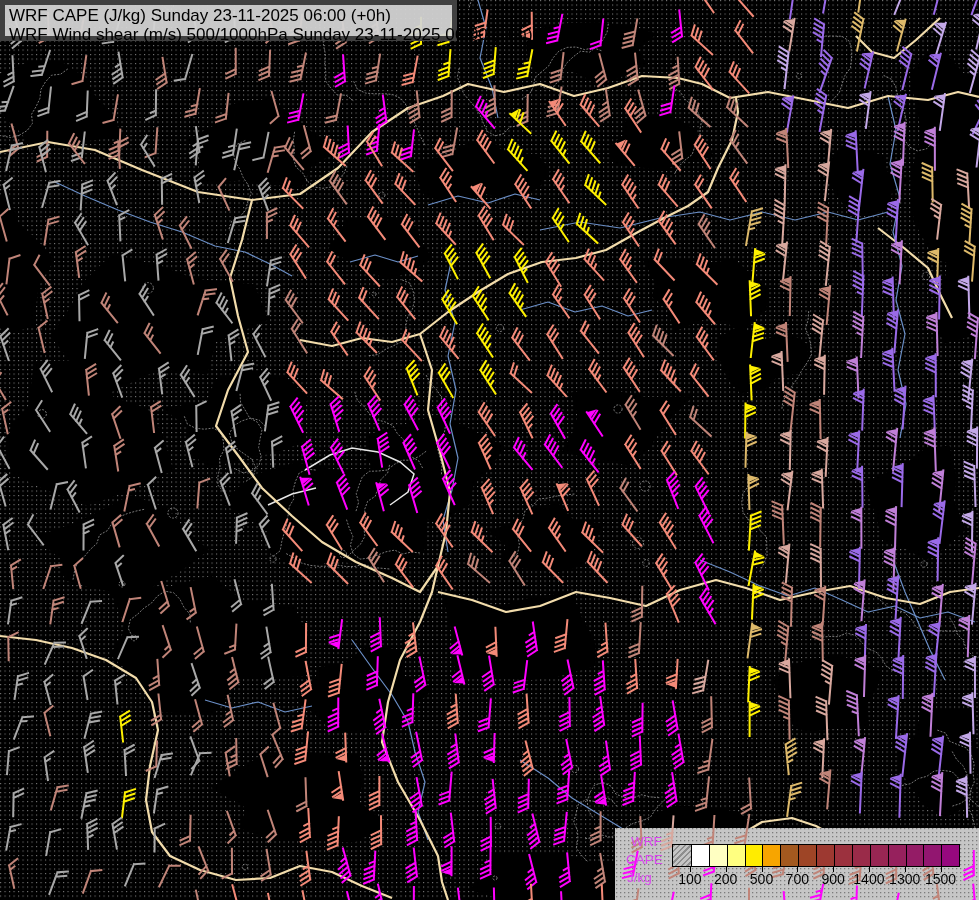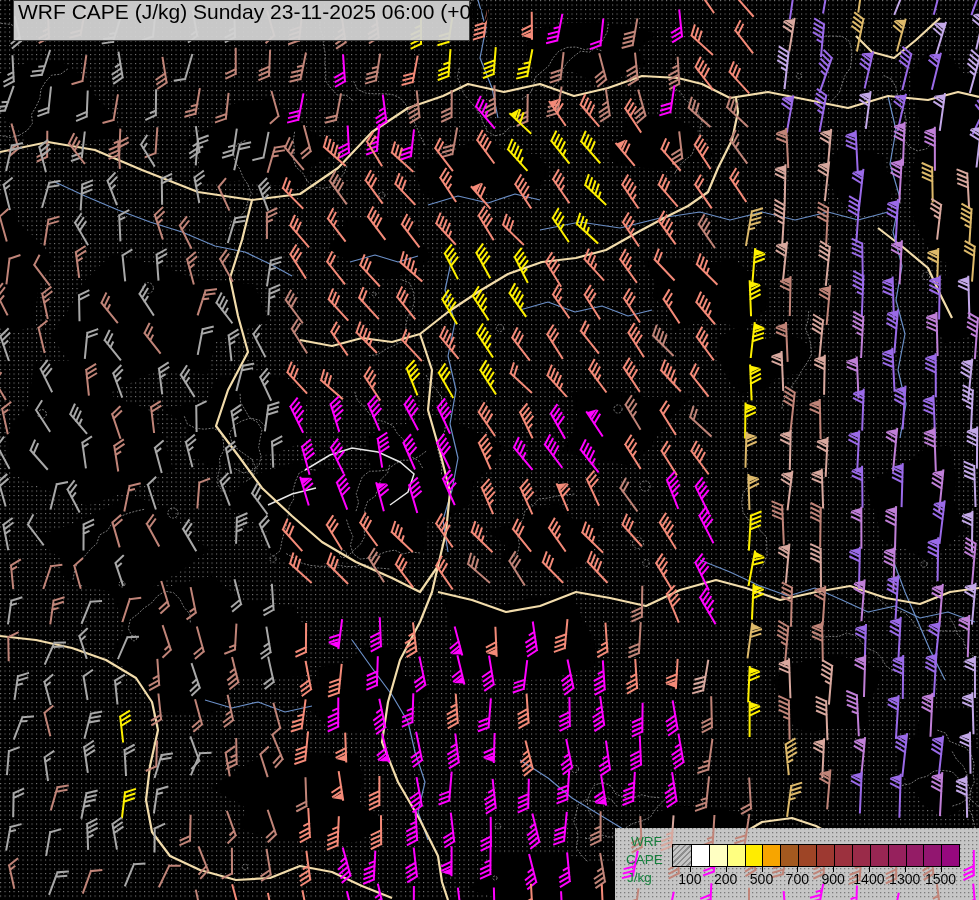--- a/index.html
+++ b/index.html
@@ -1,25 +1,25 @@
 <!DOCTYPE html>
 <html><head>
 <meta charset="utf-8">
 <style>
   html,body{margin:0;padding:0;background:#000;}
   .stage{position:relative;width:979px;height:900px;overflow:hidden;background:#000;
          font-family:"Liberation Sans","DejaVu Sans",sans-serif;}
   #map-svg{position:absolute;left:0;top:0;}
   .title-box{
-    position:absolute;left:13px;top:0;width:457px;height:41px;box-sizing:border-box;
-    background:rgba(211,211,211,0.95);border:1px solid #404040;
-    color:#000;font-size:21px;line-height:19px;padding:1px 0 0 4px;white-space:nowrap;
+    position:absolute;left:0;top:0;width:457px;height:41px;box-sizing:border-box;
+    background:rgba(211,211,211,0.95);border:5px solid #404040;
+    color:#000;font-size:17px;line-height:19px;padding:1px 0 0 4px;white-space:nowrap;
   }
   .legend{position:absolute;left:615px;top:828px;width:364px;height:72px;color:#000;}
-  .legend-label{position:absolute;font-size:13.5px;color:#15803d;}
+  .legend-label{position:absolute;font-size:13.5px;color:#d946ef;}
   #lg-model{left:16px;top:6px;}
   #lg-param{left:11px;top:24px;}
   #lg-unit{left:4px;top:42px;margin-left:8px;}
   .colorbar{position:absolute;left:57px;top:16px;height:21px;display:flex;border:1px solid #000;}
   .cb-box{width:17.9px;height:21px;border-left:1px solid #000;box-sizing:border-box;}
   .cb-box:first-child{border-left:none;}
   .cb-hatch{background:repeating-linear-gradient(135deg,#8e8e8e 0 1.5px,#c4c4c4 1.5px 4px);}
   .cb-tick{position:absolute;width:1px;height:6px;background:#000;top:38px;}
   .cb-ticklabel{position:absolute;top:43px;font-size:14px;transform:translateX(-50%);}
 </style>
@@ -2231,20 +2231,21 @@
           <path d="M0,0 L0,-24 M0,-24.0 L9.5,-28.5 M0,-19.4 L9.5,-23.9 M0,-14.8 L9.5,-19.3 M0,-10.2 L5,-12.5" stroke="#c08478" stroke-width="2" fill="none" stroke-linecap="square"></path>
         </g>
         <g transform="translate(973.3,884.7) rotate(175.0)">
           <path d="M0,0 L0,-24 M0,-24.0 L9.5,-28.5 M0,-19.4 L9.5,-23.9 M0,-14.8 L9.5,-19.3" stroke="#ff00ff" stroke-width="2" fill="none" stroke-linecap="square"></path>
         </g>
       </g>
     </svg>
 
   <div class="title-box">
     <div>WRF CAPE (J/kg) Sunday 23-11-2025 06:00 (+0h)</div>
+    <div>WRF Wind shear (m/s) 500/1000hPa Sunday 23-11-2025 06:00 (+0h)</div>
   </div>
 
   <div class="legend">
     <span class="legend-label" id="lg-model">WRF</span>
     <span class="legend-label" id="lg-param">CAPE</span>
     <span class="legend-label" id="lg-unit">J/kg</span>
     <div class="colorbar" id="colorbar">
         <div class="cb-box cb-hatch"></div>
         <div class="cb-box" style="background: rgb(255, 255, 255);"></div>
         <div class="cb-box" style="background: rgb(255, 255, 194);"></div>

